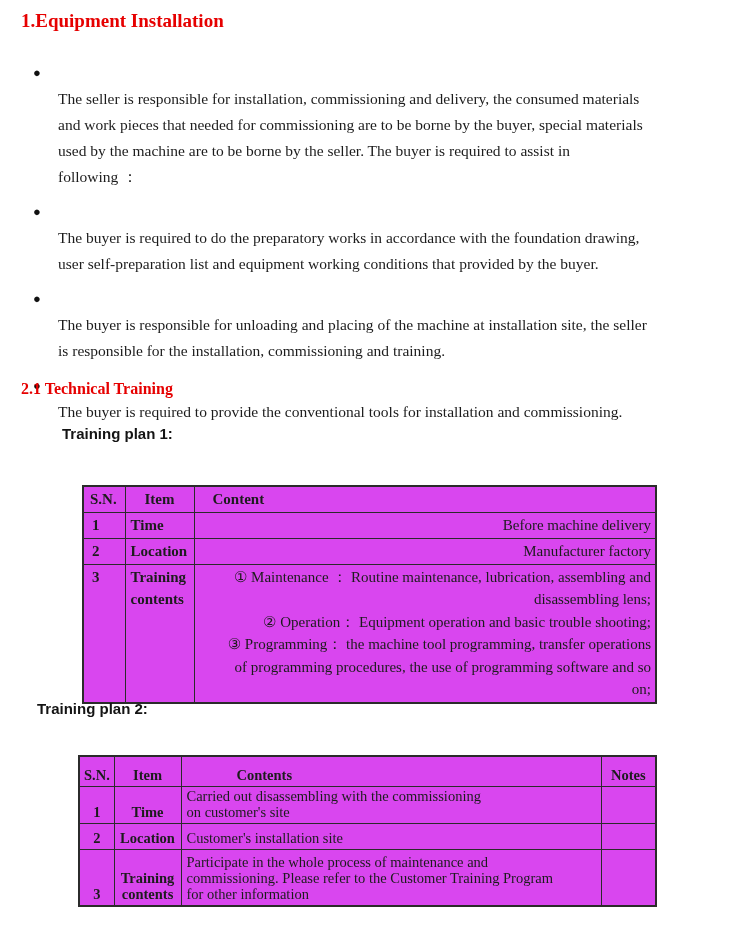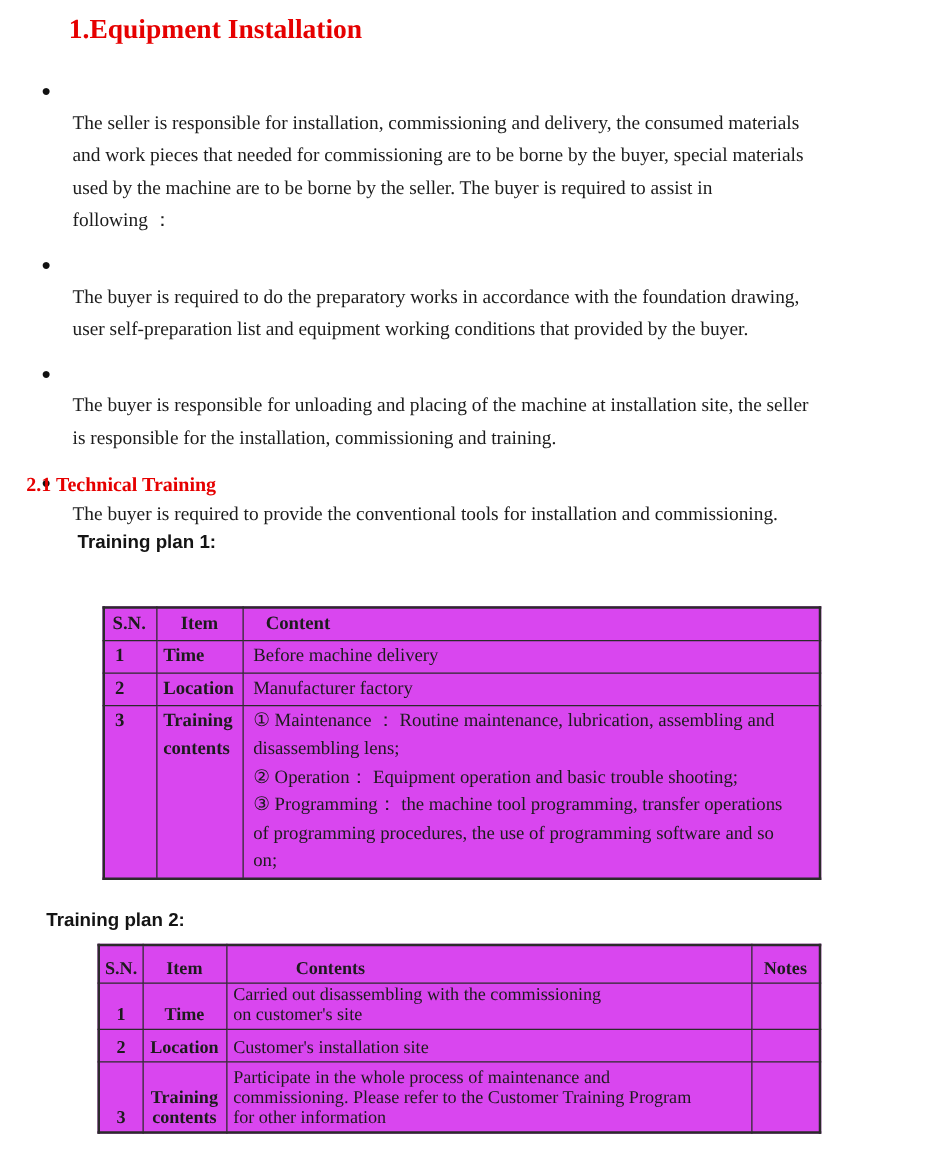--- a/index.html
+++ b/index.html
@@ -1,50 +1,50 @@
 <!DOCTYPE html>
 <html><head>
 <meta charset="utf-8">
 <style>
   html,body { margin:0; padding:0; background:#ffffff; }
   .page {
     position:relative; width:750px; height:941px; background:#ffffff;
     font-family:"Liberation Serif", serif; color:#1c1c1c; overflow:hidden;
   }
   .red-heading { position:absolute; color:#e60000; font-weight:bold; white-space:nowrap; }
-  #heading-1 { left:21px; top:10px;  font-size:22px;margin-left:34px; }
+  #heading-1 { left:21px; top:10px;  font-size:19px; }
   #heading-2 { left:21px; top:327px; font-size:19px; }
   #heading-2-1 { left:21px; top:380px; font-size:16px; }
 
   .bullet-list { position:absolute; left:33px; top:60px; width:667px; }
   .bullet-item { display:flex; margin-bottom:9px; }
   .bullet-marker { flex:none; width:25px; font-size:13px; line-height:26px; color:#111; }
   .bullet-text { flex:1; font-size:15.5px; line-height:26px; white-space:pre-line;margin-top:26px; }
 
   .plan-label {
     position:absolute; font-family:"Liberation Sans", sans-serif;
     font-weight:bold; font-size:15px; color:#141414; white-space:nowrap;
   }
   #plan-label-1 { left:62px; top:425px; }
-  #plan-label-2 { left:37px; top:728px; }
+  #plan-label-2 { left:37px; top:700px; }
 
   table { position:absolute; border-collapse:collapse; table-layout:fixed; background:#d946ef; border:2px solid #2b2b2b; }
   td { border:1px solid #2b2b2b; overflow:hidden; }
 
   
   #table-1 { left:82px; top:485px; width:573px; }
   #table-1 td { font-size:15px; line-height:22.5px; vertical-align:top; padding:1px 4px; }
   #table-1 tr.rh { height:26px; }
   #table-1 .hdr { font-weight:bold; }
   #table-1 .h-sn { padding-left:6px; }
   #table-1 .h-item { text-align:center; }
   #table-1 .h-content { padding-left:18px; }
   #table-1 .v-sn { font-weight:bold; padding-left:8px; }
   #table-1 .v-item { font-weight:bold; padding-left:5px; white-space:pre-line; }
-  #table-1 .v-content { padding-left:8px; white-space:pre-line; }
+  #table-1 .v-content { padding-left:20px; white-space:pre-line;text-align:right; }
 
   
   #table-2 { left:78px; top:755px; width:577px; }
   #table-2 td { font-size:14.5px; line-height:16px; vertical-align:bottom; padding:1px 4px 3px; }
   #table-2 tr.hrow { height:30px; }
   #table-2 tr.r1 { height:32px; }
   #table-2 tr.r2 { height:26px; }
   #table-2 tr.r3 { height:57px; }
   #table-2 .hdr { font-weight:bold; }
   #table-2 .c-sn, #table-2 .c-item { text-align:center; font-weight:bold; white-space:pre-line; }

